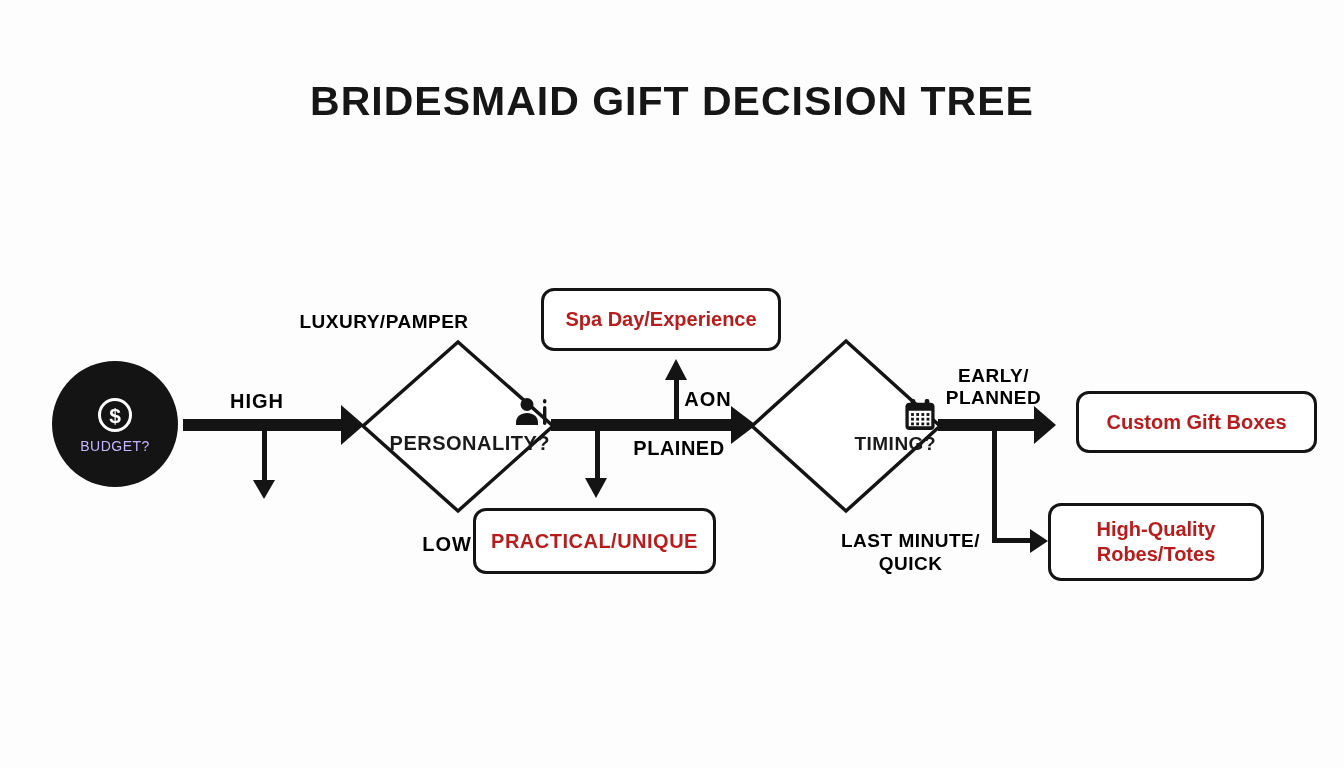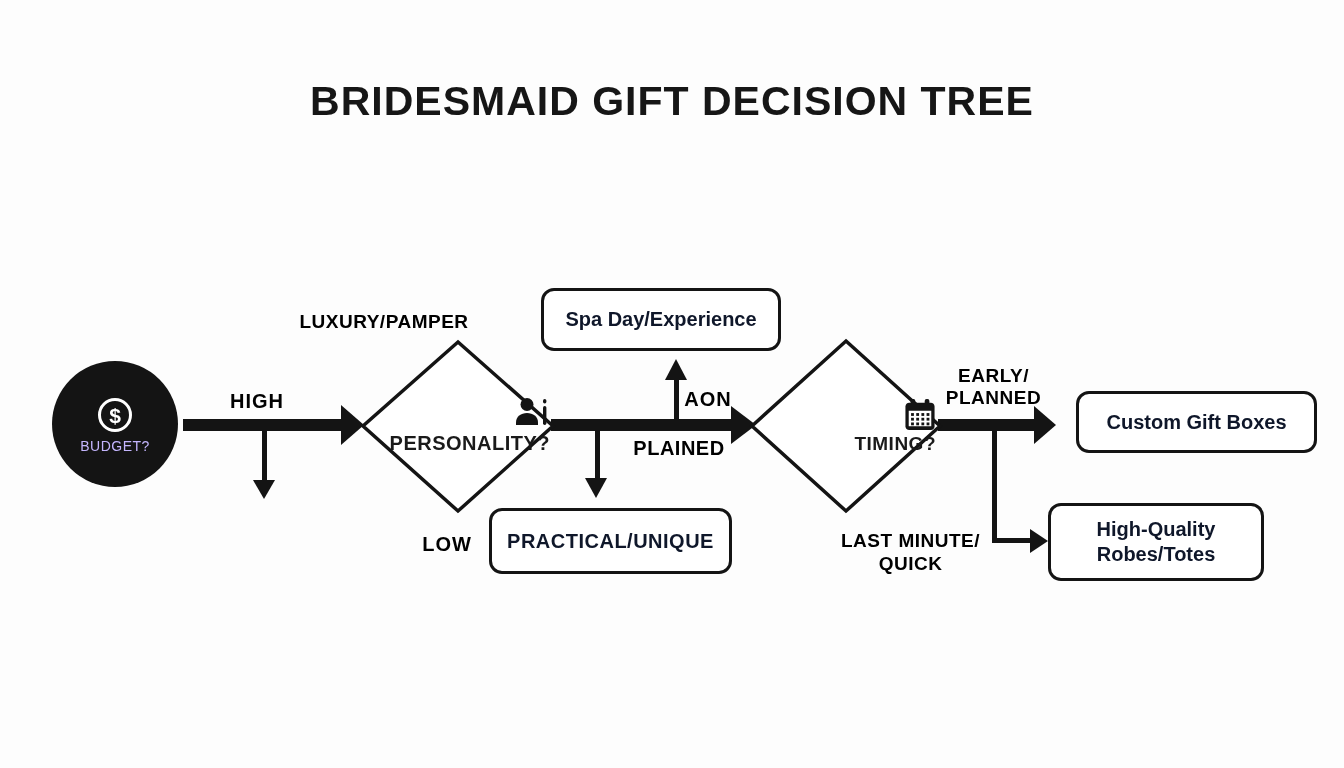--- a/index.html
+++ b/index.html
@@ -58,42 +58,42 @@
   .outcome-box {
     position: absolute;
     background: #ffffff;
     border: 3px solid #141414;
     border-radius: 13px;
     display: flex; flex-direction: column;
     align-items: center; justify-content: center;
     text-align: center;
     font-size: 20px; font-weight: 700;
     line-height: 25px;
-    color: #0f172a;
+    color: #b91c1c;
     z-index: 2;
     box-sizing: border-box;
   }
   .edge-label {
     position: absolute;
     text-align: center;
     font-weight: 700;
     color: #000000;
     z-index: 2;
   }
   .lbl-high           { left: 197px; top: 390px; width: 120px; font-size: 20px; letter-spacing: 1px; }
   .lbl-luxury         { left: 284px; top: 311px; width: 200px; font-size: 19px; letter-spacing: 0.5px; }
   .lbl-low            { left: 397px; top: 533px; width: 100px; font-size: 20px; letter-spacing: 1px; }
   .lbl-aon            { left: 668px; top: 388px; width: 80px;  font-size: 20px; letter-spacing: 1px; }
   .lbl-plained        { left: 609px; top: 437px; width: 140px; font-size: 20px; letter-spacing: 0.5px; }
   .lbl-early          { left: 916px; top: 365px; width: 155px; font-size: 19px; line-height: 22px; letter-spacing: 0.5px; }
   .lbl-lastminute     { left: 823px; top: 529px; width: 175px; font-size: 19px; line-height: 23px; letter-spacing: 0.5px; }
 
   .box-jewelry   { left: 159px;  top: 503px; width: 209px; height: 77px; }
   .box-spa       { left: 541px;  top: 288px; width: 240px; height: 63px; }
-  .box-practical { left: 489px;  top: 508px; width: 243px; height: 66px; letter-spacing: 0.5px; text-align: right; }
+  .box-practical { left: 473px;  top: 508px; width: 243px; height: 66px; letter-spacing: 0.5px; text-align: right; }
   .box-custom    { left: 1076px; top: 391px; width: 241px; height: 62px; }
   .box-robes     { left: 1048px; top: 503px; width: 216px; height: 78px; }
 
   .overlay-personality { left: 366px; top: 382px; width: 184px; height: 88px; }
   .overlay-timing      { left: 756px; top: 386px; width: 180px; height: 82px; }
   .overlay-timing .label { font-size: 19px; }
 </style>
 </head>
 <body>
 

